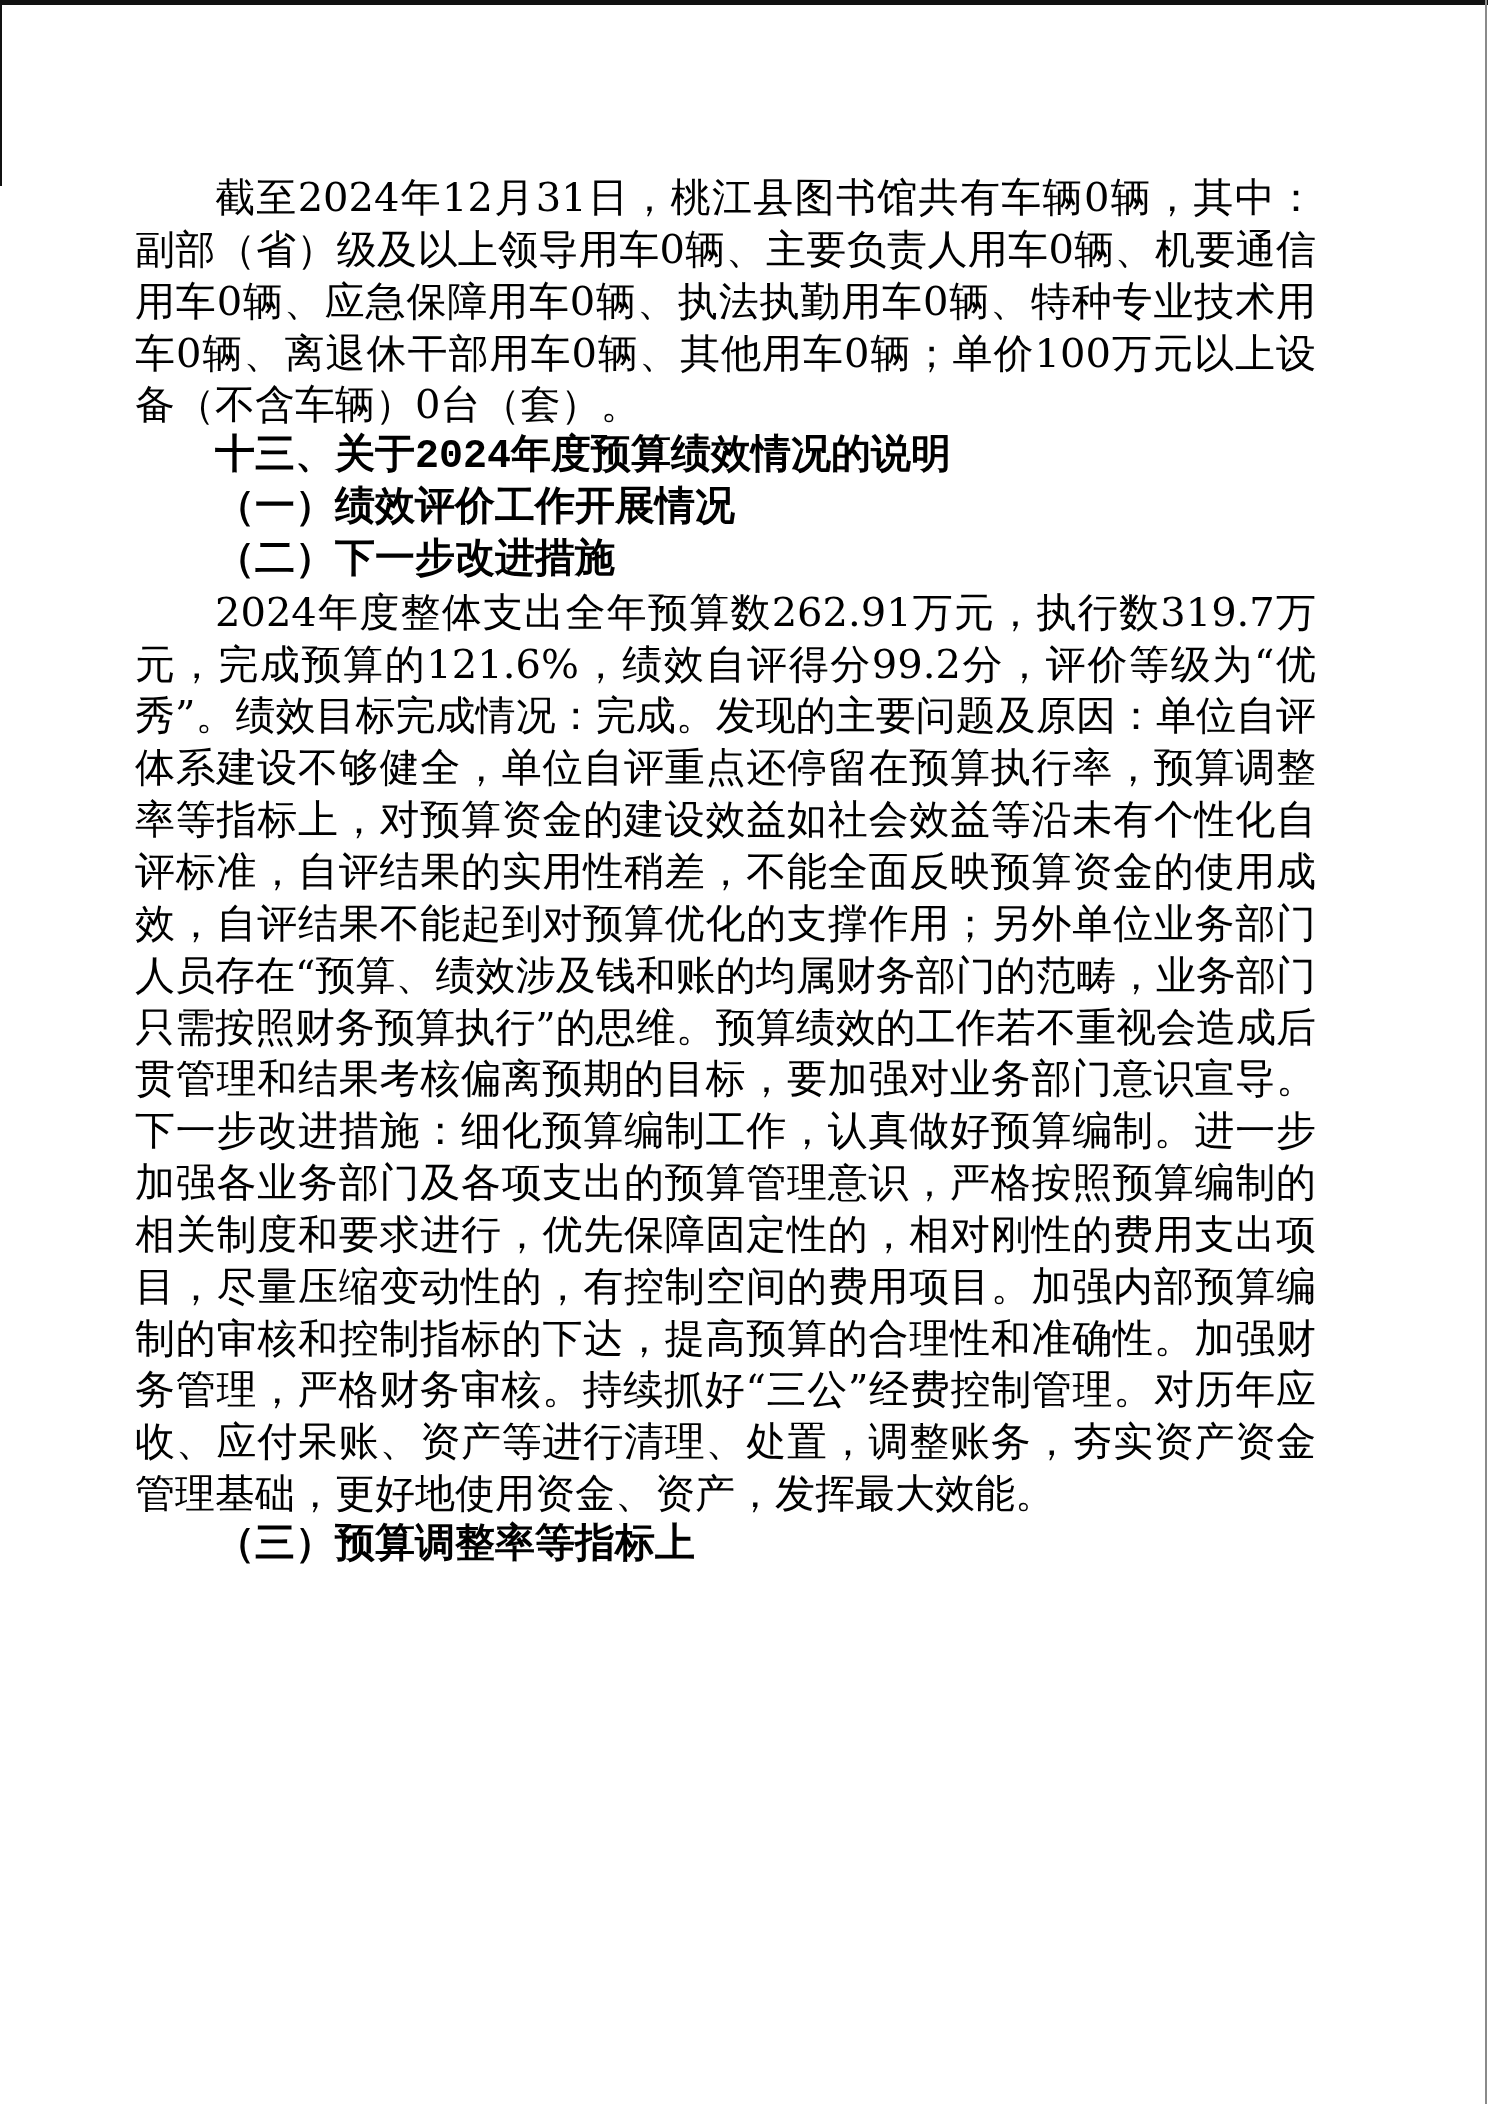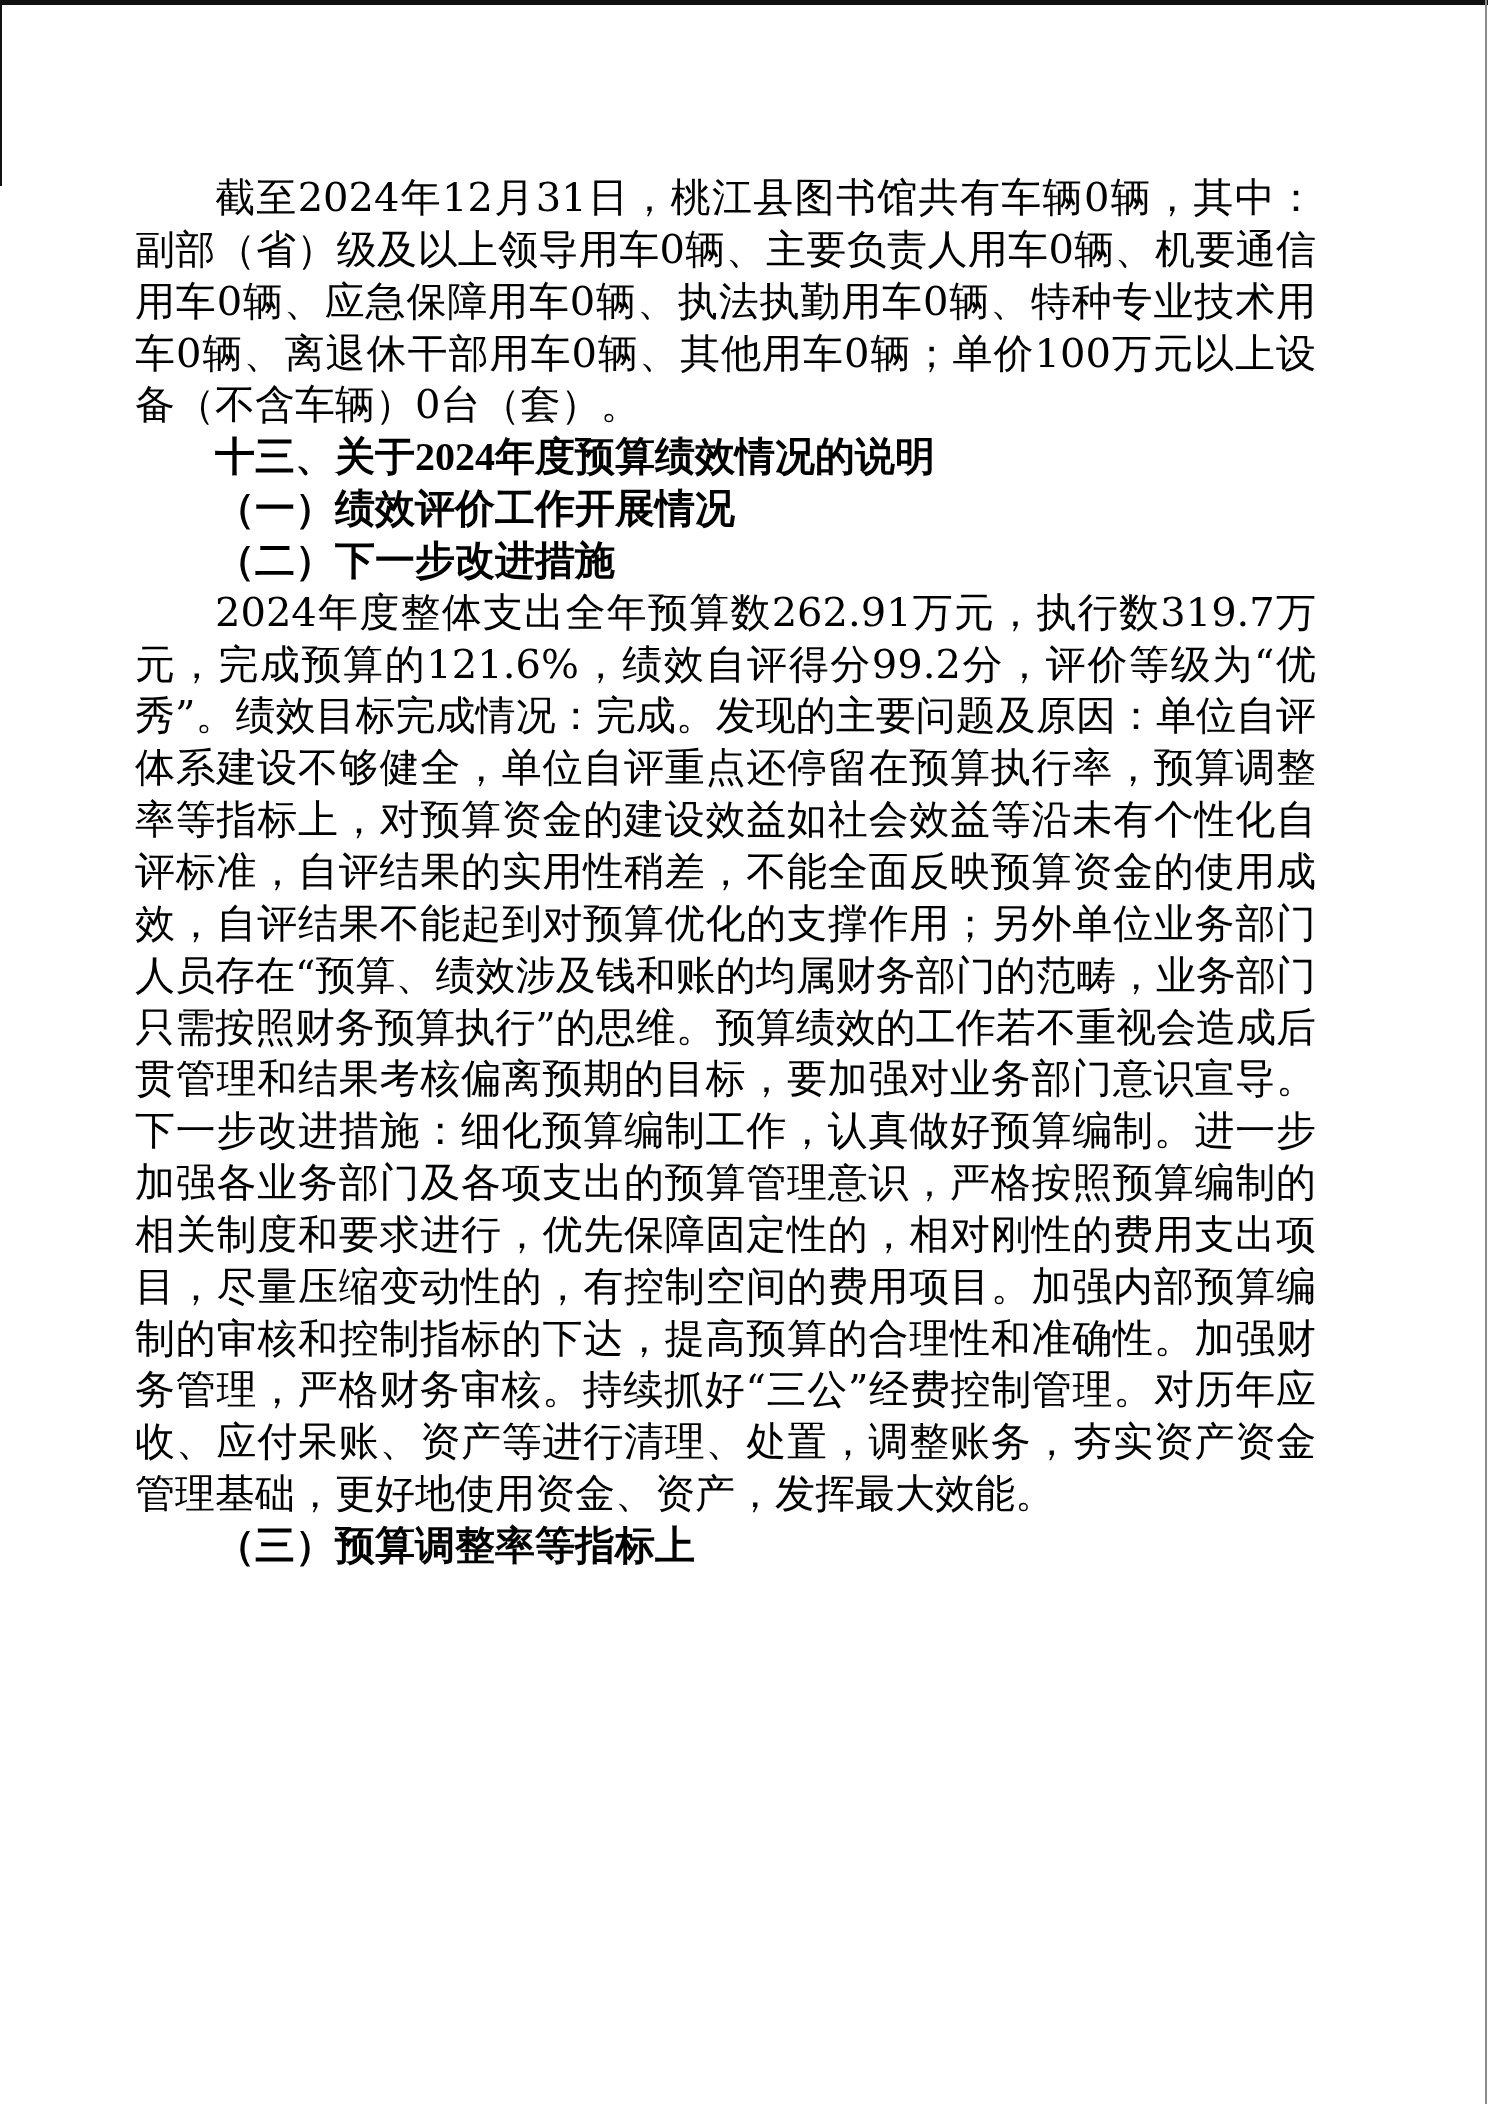--- a/index.html
+++ b/index.html
@@ -48,21 +48,21 @@
     margin: 0;
     padding: 0;
     text-indent: 2em;
   }
   .doc p.para {
     line-break: anywhere;
     word-break: break-all;
   }
   .doc p.heading {
     font-weight: 700;
-    font-family: Liberation Serif, serif;
+    font-family: Liberation Mono, monospace;
   }
 </style>
 </head>
 <body>
 
 <div class="page">
   <div class="edge-top"></div>
   <div class="edge-left"></div>
   <div class="edge-right"></div>
 

